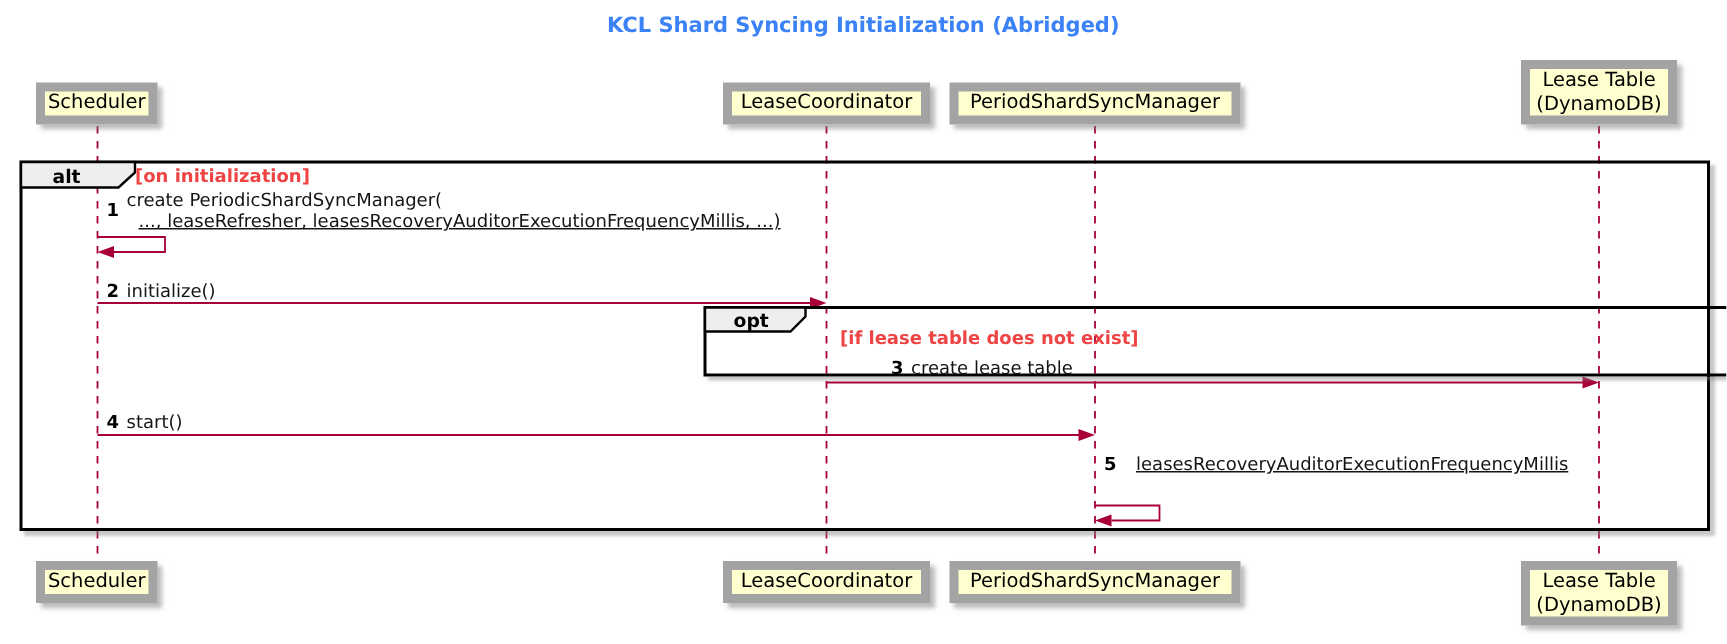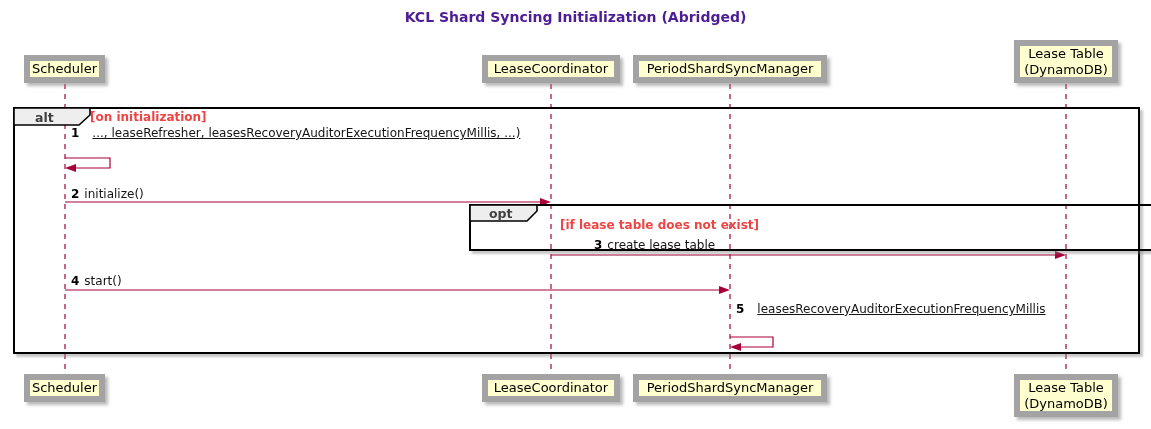--- a/index.html
+++ b/index.html
@@ -2,36 +2,36 @@
 <html><head>
 <meta charset="utf-8">
 <style>
   html,body{margin:0;padding:0;background:#ffffff;}
   #canvas{
     position:relative;width:1151px;height:429px;background:#ffffff;
     font-family:"DejaVu Sans", sans-serif;color:#000;overflow:hidden;
   }
   .title{
     position:absolute;top:9px;left:0;width:100%;text-align:center;
-    font-size:14px;font-weight:bold;color:#4c1d95;
+    font-size:14px;font-weight:bold;color:#3b82f6;
   }
   .participant{
     position:absolute;box-sizing:border-box;
     background:#FEFECE;border:6px solid #a3a3a3;
     box-shadow:3px 3px 3px rgba(130,130,130,0.55);
     display:flex;flex-direction:column;align-items:center;justify-content:center;
     font-size:13px;line-height:16px;text-align:center;white-space:nowrap;
   }
   .frame{
     position:absolute;box-sizing:border-box;border:2px solid #000;
     box-shadow:3px 3px 2px rgba(130,130,130,0.45);background:transparent;
   }
   .tab-svg{position:absolute;left:-2px;top:-2px;}
   .tab-label{
-    position:absolute;font-size:12.5px;font-weight:bold;color:#404040;
+    position:absolute;font-size:12.5px;font-weight:bold;color:#000000;
   }
   .cond{
     position:absolute;font-size:12px;font-weight:bold;color:#ef4444;white-space:nowrap;
   }
   .msg{
     position:absolute;font-size:12px;line-height:14px;color:#141414;white-space:nowrap;
   }
   .msg b{margin-right:5px;color:#000;}
   .msg-multi{display:flex;align-items:center;}
   .msg-multi b{margin-right:5px;}
@@ -80,20 +80,21 @@
     <svg class="tab-svg" width="72" height="19">
       <path d="M1,1 H68 V7 L58,17 H1 Z" fill="#EEEEEE" stroke="#000" stroke-width="1.6"></path>
     </svg>
     <span class="tab-label" style="left:18px;top:0px;">opt</span>
   </div>
   <div class="cond" style="left:560px;top:218px;">[if lease table does not exist]</div>
 
   <div class="msg msg-multi" style="left:71px;top:126px;">
     <b>1</b>
     <div>
+      <div>create PeriodicShardSyncManager(</div>
       <div class="indent">..., leaseRefresher, leasesRecoveryAuditorExecutionFrequencyMillis, ...)</div>
     </div>
   </div>
 
   <div class="msg" style="left:71px;top:187px;">
     <b>2</b><span>initialize()</span>
   </div>
 
   <div class="msg" style="left:559px;top:238px;margin-left:35px;">
     <b>3</b><span>create lease table</span>

